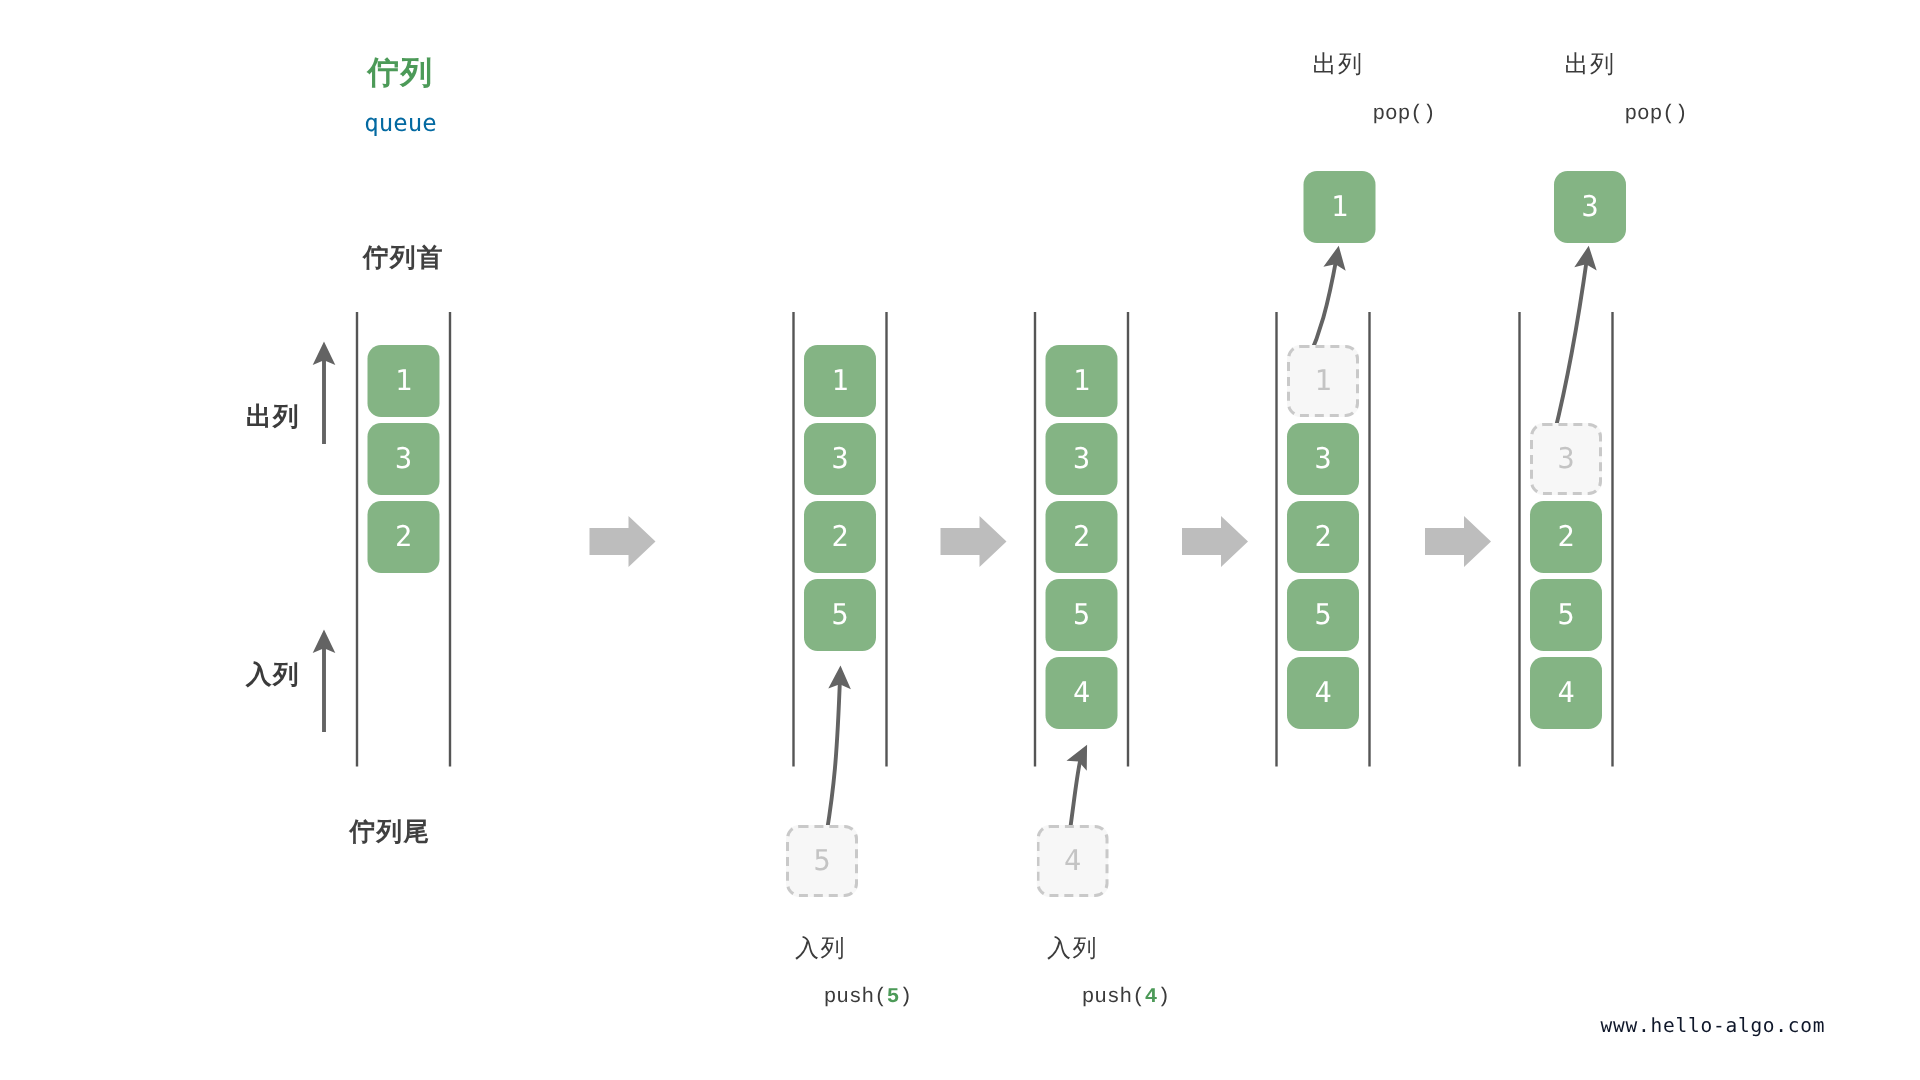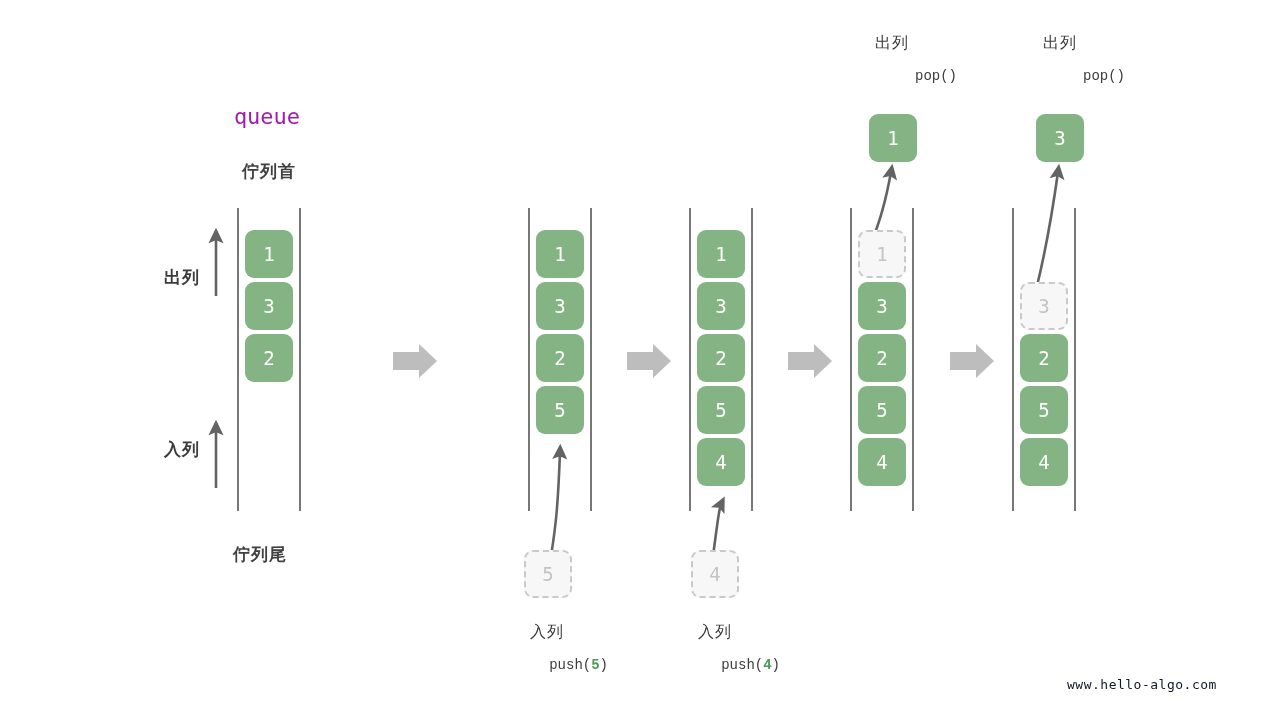--- a/index.html
+++ b/index.html
@@ -24,25 +24,24 @@
   .title-cn {
     font-size: 21px;
     font-weight: bold;
     color: #4c9a58;
     text-align: center;
     letter-spacing: 1px;
     white-space: nowrap;
   }
   .title-en {
     font-family: "DejaVu Sans Mono", "Liberation Mono", monospace;
-    font-size: 22px;
-    color: #a21caf;
-    text-align: center;
-    white-space: nowrap;
-    margin-top: 32px;
+    font-size: 16px;
+    color: #0369a1;
+    text-align: center;
+    white-space: nowrap;
   }
   .edge-label {
     font-size: 17px;
     font-weight: bold;
     color: #404040;
     text-align: center;
     white-space: nowrap;
     letter-spacing: 1px;
   }
   .side-label {
@@ -163,20 +162,21 @@
       <path d="M627,352 L653,352 L653,344 L671,361 L653,378 L653,370 L627,370 Z"></path>
     </g>
     <g fill="#bdbdbd">
       <path d="M788,352 L814,352 L814,344 L832,361 L814,378 L814,370 L788,370 Z"></path>
     </g>
     <g fill="#bdbdbd">
       <path d="M950,352 L976,352 L976,344 L994,361 L976,378 L976,370 L950,370 Z"></path>
     </g>
   </svg>
 
+  <div class="abs title-cn" style="left:189px; top:34px; width:156px;">佇列</div>
   <div class="abs title-en" style="left:189px; top:72px; width:156px;">queue</div>
 
   <div class="abs edge-label" style="left:191px; top:160px; width:156px;">佇列首</div>
   <div class="abs edge-label" style="left:182px; top:543px; width:156px;">佇列尾</div>
 
   <div class="abs side-label" style="left:108px; top:266px; width:92px;">出列</div>
   <div class="abs side-label" style="left:108px; top:438px; width:92px;">入列</div>
 
   <div class="abs" style="left:245px; top:230px;">
     <div class="cell" style="position:absolute; left:0; top:0;">1</div>

